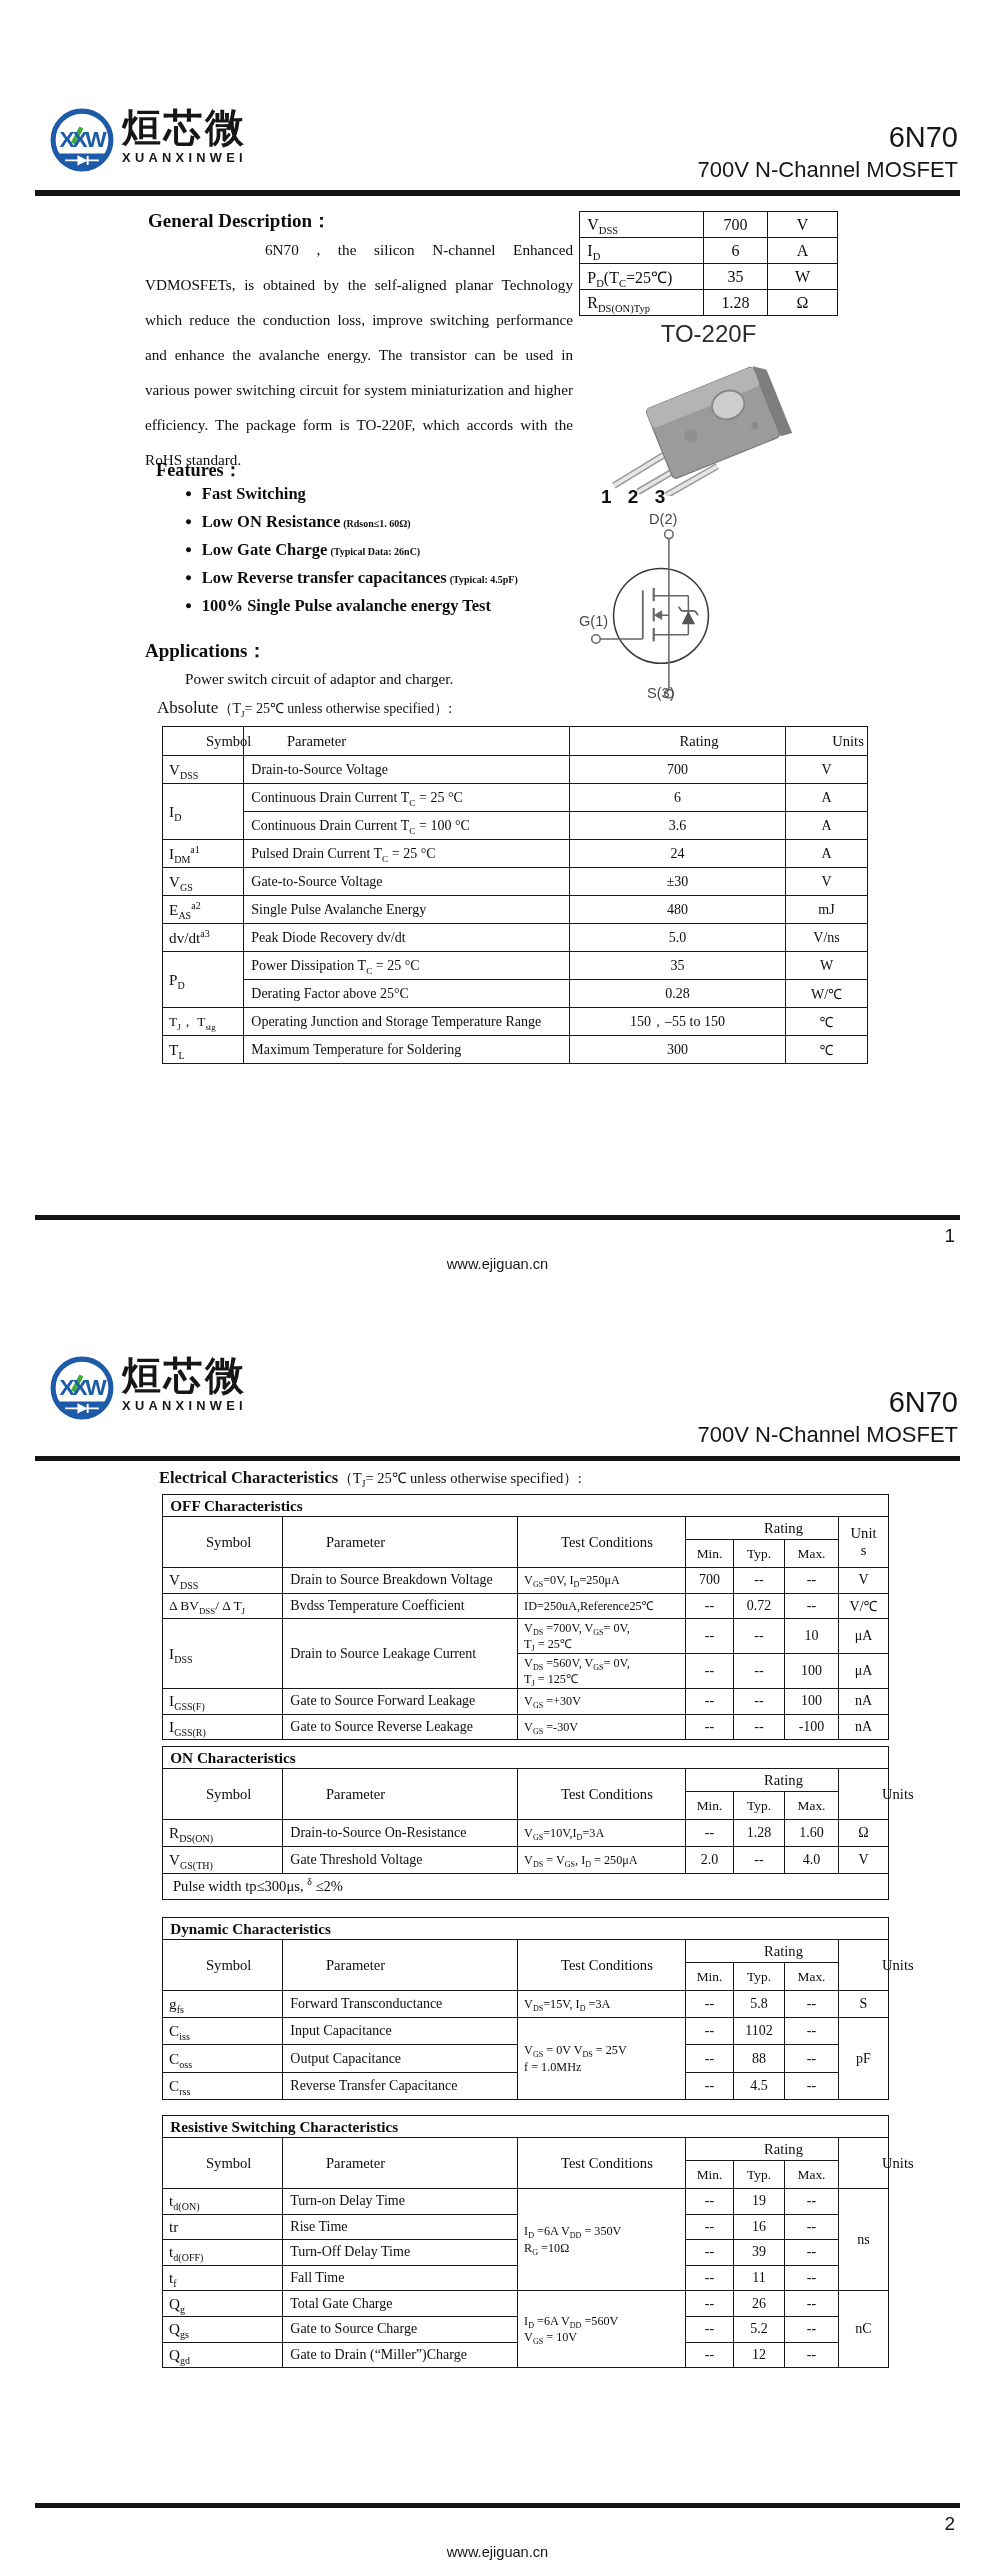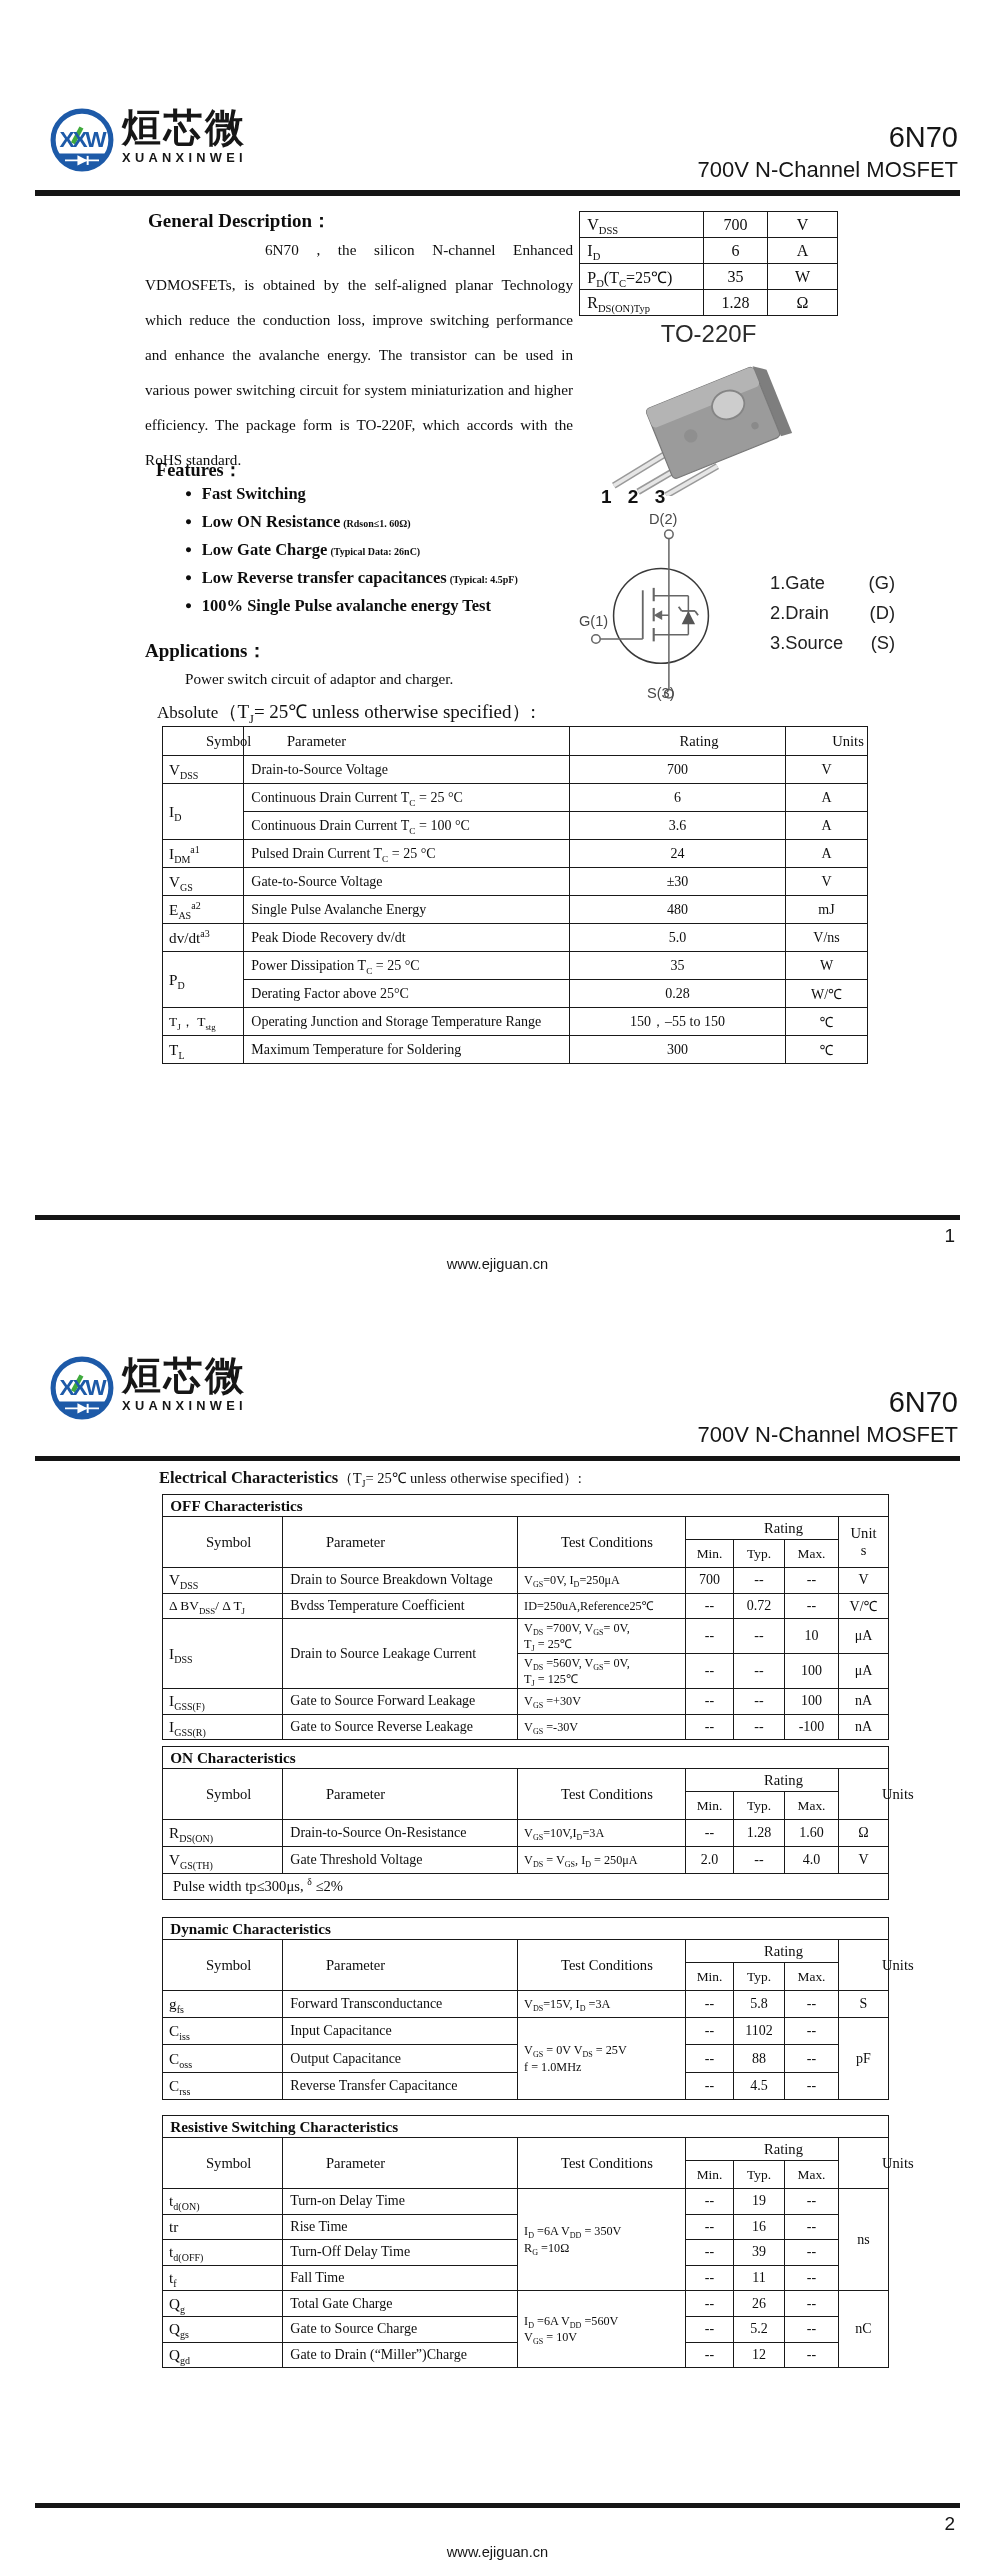--- a/index.html
+++ b/index.html
@@ -155,34 +155,20 @@
       <polygon points="159,186 181,186 170,164" fill="#555"></polygon>
       <line x1="159" y1="164" x2="181" y2="164" stroke="#666" stroke-width="3"></line>
       <line x1="159" y1="164" x2="154" y2="157" stroke="#666" stroke-width="3"></line>
       <line x1="181" y1="164" x2="186" y2="171" stroke="#666" stroke-width="3"></line>
     </svg>
     <span class="symlabel" style="left:70px;top:0;">D(2)</span>
     <span class="symlabel" style="left:0;top:102px;">G(1)</span>
     <span class="symlabel" style="left:68px;top:174px;">S(3)</span>
   </div>
 
-  <div class="abs" style="left:770px;top:572px;">
-    <div class="legend-row">
-      <span>1.Gate</span>
-      <span>(G)</span>
-    </div>
-    <div class="legend-row">
-      <span>2.Drain</span>
-      <span>(D)</span>
-    </div>
-    <div class="legend-row">
-      <span>3.Source</span>
-      <span>(S)</span>
-    </div>
-  </div>
 
   <div class="abs h-serif" style="left:156px;top:457px;">Features：</div>
   <div class="abs" style="left:185px;top:484px;">
     <div class="feat-item">
       <span class="feat-bullet">●</span><span class="feat-main">Fast Switching</span><span class="feat-note"></span>
     </div>
     <div class="feat-item">
       <span class="feat-bullet">●</span><span class="feat-main">Low ON Resistance</span><span class="feat-note">(Rdson≤1. 60Ω)</span>
     </div>
     <div class="feat-item">
@@ -193,21 +179,21 @@
     </div>
     <div class="feat-item">
       <span class="feat-bullet">●</span><span class="feat-main">100% Single Pulse avalanche energy Test</span><span class="feat-note"></span>
     </div>
   </div>
 
   <div class="abs h-serif" style="left:145px;top:638px;font-size:19px;">Applications：</div>
   <div class="abs plain" style="left:185px;top:670px;">Power switch circuit of adaptor and charger.</div>
 
   <div class="abs" style="left:157px;top:698px;">
-    <span style="font-weight:normal;font-size:17px;">Absolute</span><span style="font-size:19px;margin-top:32px;">（T<sub>J</sub>= 25℃  unless otherwise specified）:</span>
+    <span style="font-weight:normal;font-size:17px;">Absolute</span><span style="font-size:14px;margin-top:32px;">（T<sub>J</sub>= 25℃  unless otherwise specified）:</span>
   </div>
 
   <table class="abs t-outer" style="left:162px;top:726px;width:704px;">
     <colgroup>
         <col style="width:81px">
         <col style="width:326px">
         <col style="width:216px">
         <col style="width:82px">
       </colgroup>
     <tbody>

